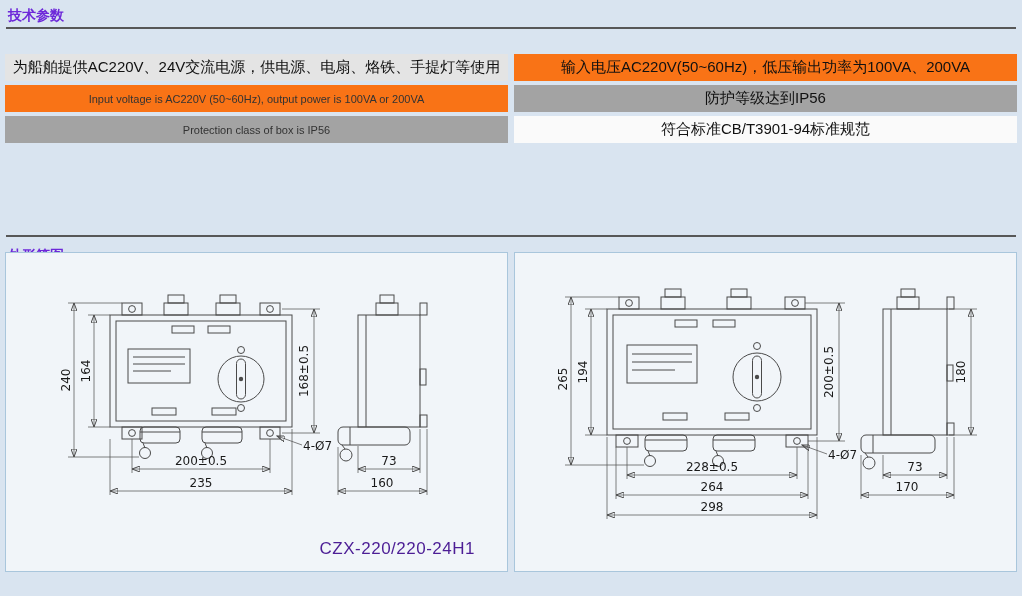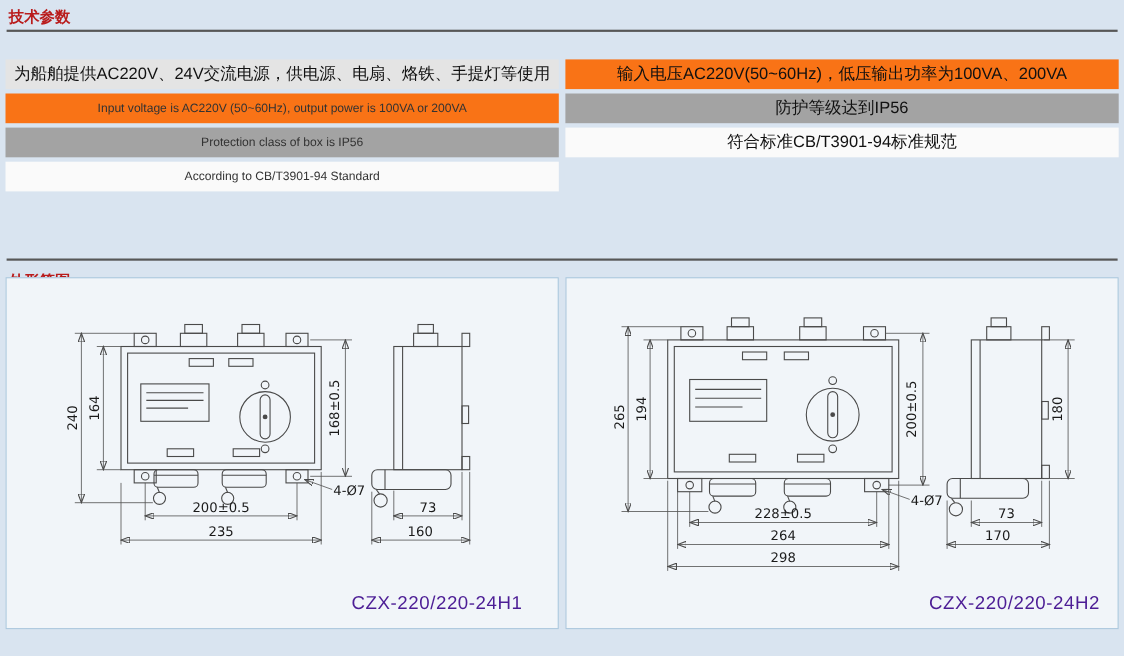--- a/index.html
+++ b/index.html
@@ -2,21 +2,21 @@
 <html><head>
 <meta charset="utf-8">
 <style>
   html,body{margin:0;padding:0;}
   body{
     width:1022px;height:596px;position:relative;overflow:hidden;
     background:#d9e4f0;
     font-family:"Liberation Sans","DejaVu Sans",sans-serif;
   }
   .section-title{
-    position:absolute;left:8px;font-size:14px;font-weight:bold;color:#b91c1c;
+    position:absolute;left:8px;font-size:14px;font-weight:bold;color:#6d28d9;
   }
   .rule{
     position:absolute;left:6px;right:6px;height:0;border-top:2px solid #575757;
   }
   #title-tech{top:7px;}
   #rule-tech{top:27px;}
   #title-outline{top:202px;margin-top:45px;}
   #rule-outline{top:235px;}
 
   .spec-table{
@@ -60,21 +60,20 @@
 <div class="section-title" id="title-tech">技术参数</div>
 <div class="rule" id="rule-tech"></div>
 
 <div class="spec-table">
   <div class="cell zh bg1">为船舶提供AC220V、24V交流电源，供电源、电扇、烙铁、手提灯等使用</div>
   <div class="cell zh bg2">输入电压AC220V(50~60Hz)，低压输出功率为100VA、200VA</div>
   <div class="cell en bg2">Input voltage is AC220V (50~60Hz), output power is 100VA or 200VA</div>
   <div class="cell zh bg3">防护等级达到IP56</div>
   <div class="cell en bg3">Protection class of box is IP56</div>
   <div class="cell zh bg4">符合标准CB/T3901-94标准规范</div>
-  <div class="cell en bg4">According to CB/T3901-94 Standard</div>
 </div>
 
 <div class="section-title" id="title-outline">外形简图</div>
 <div class="rule" id="rule-outline"></div>
 
 <div class="panel" id="panel1">
   <svg class="draw" width="503" height="285" viewBox="0 0 503 285">
     <defs>
       <marker id="arrA" orient="auto-start-reverse" markerUnits="userSpaceOnUse" markerWidth="9" markerHeight="6" refX="8" refY="3">
         <path d="M0,0 L8,3 L0,6 Z" fill="#4a4a4a" stroke="none"></path>
@@ -303,14 +302,13 @@
         <line x1="439" y1="180" x2="439" y2="242"></line>
       <line x1="346" y1="238" x2="439" y2="238" marker-start="url(#arrB)" marker-end="url(#arrB)"></line>
       <text x="392" y="234" text-anchor="middle">170</text>
 
       <line x1="434" y1="52" x2="462" y2="52"></line>
         <line x1="434" y1="178" x2="462" y2="178"></line>
       <line x1="456" y1="52" x2="456" y2="178" marker-start="url(#arrB)" marker-end="url(#arrB)"></line>
       <text transform="rotate(-90 450 115)" x="450" y="115" text-anchor="middle">180</text>
     </g>
   </svg>
-  <div class="model-label">CZX-220/220-24H2</div>
 </div>
 
 </body></html>

